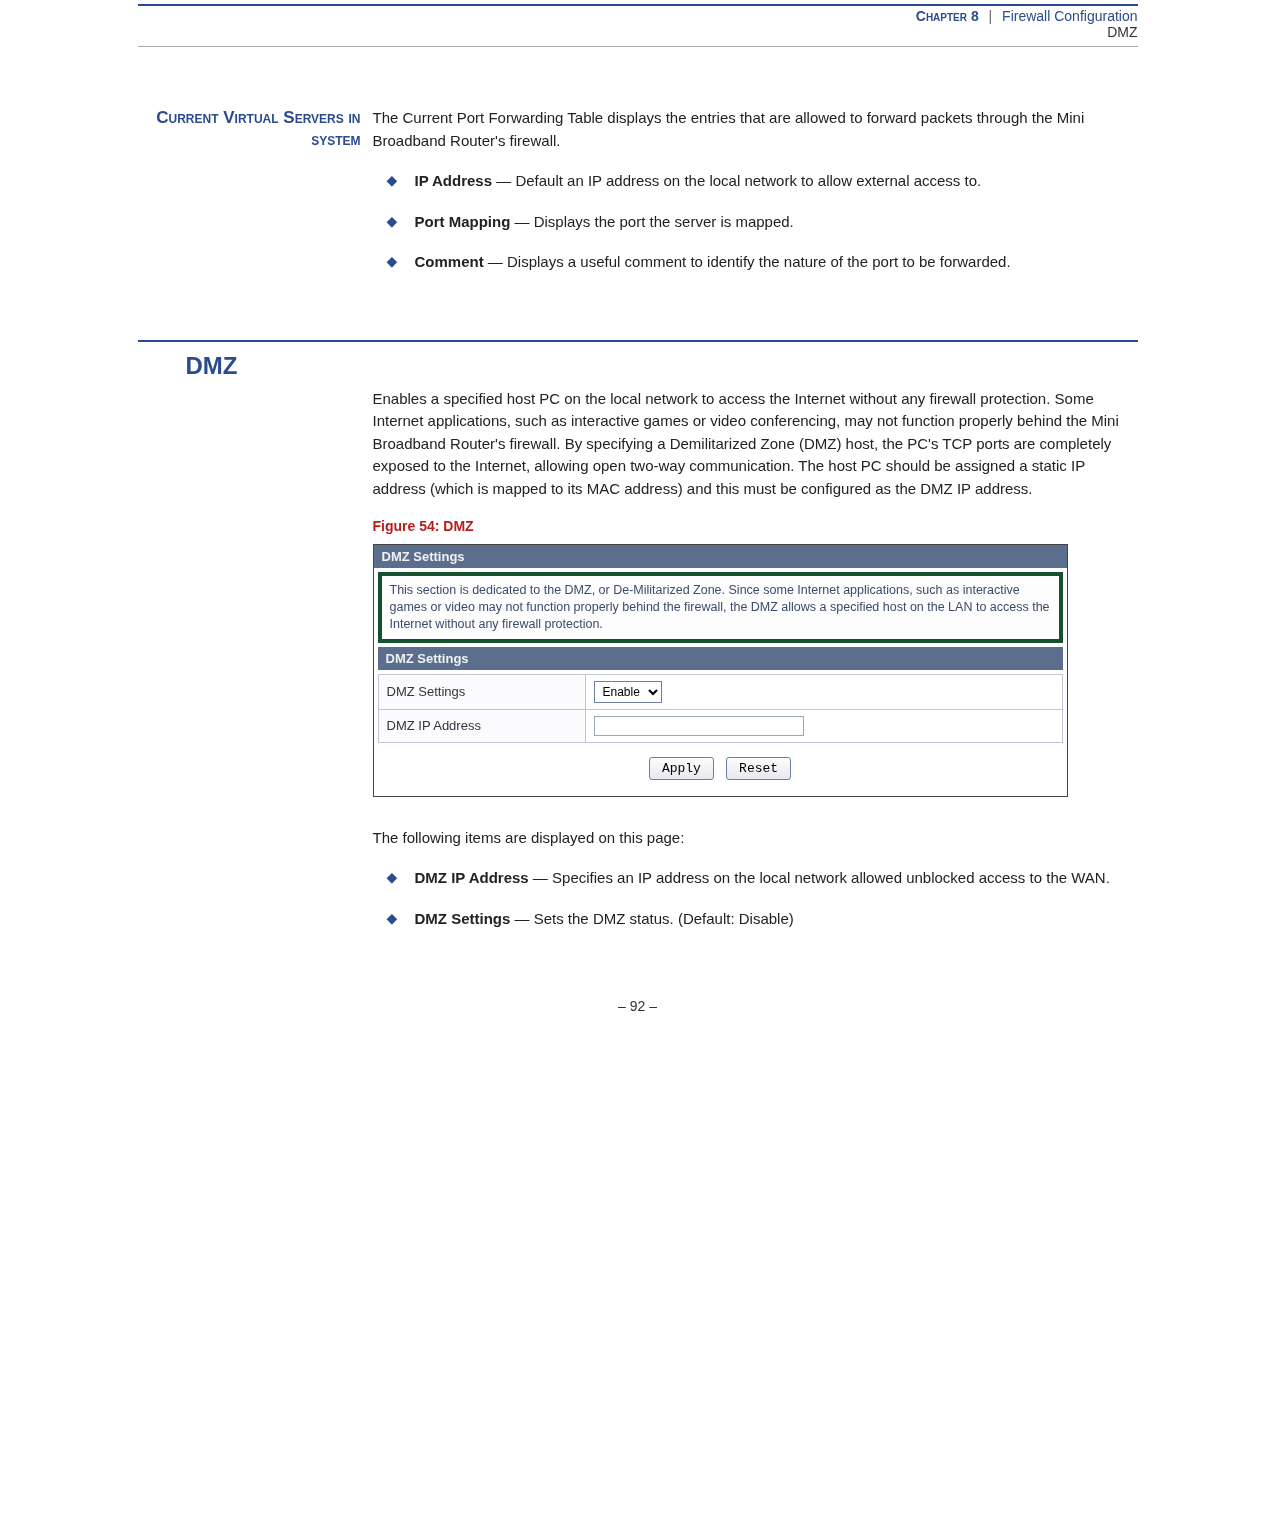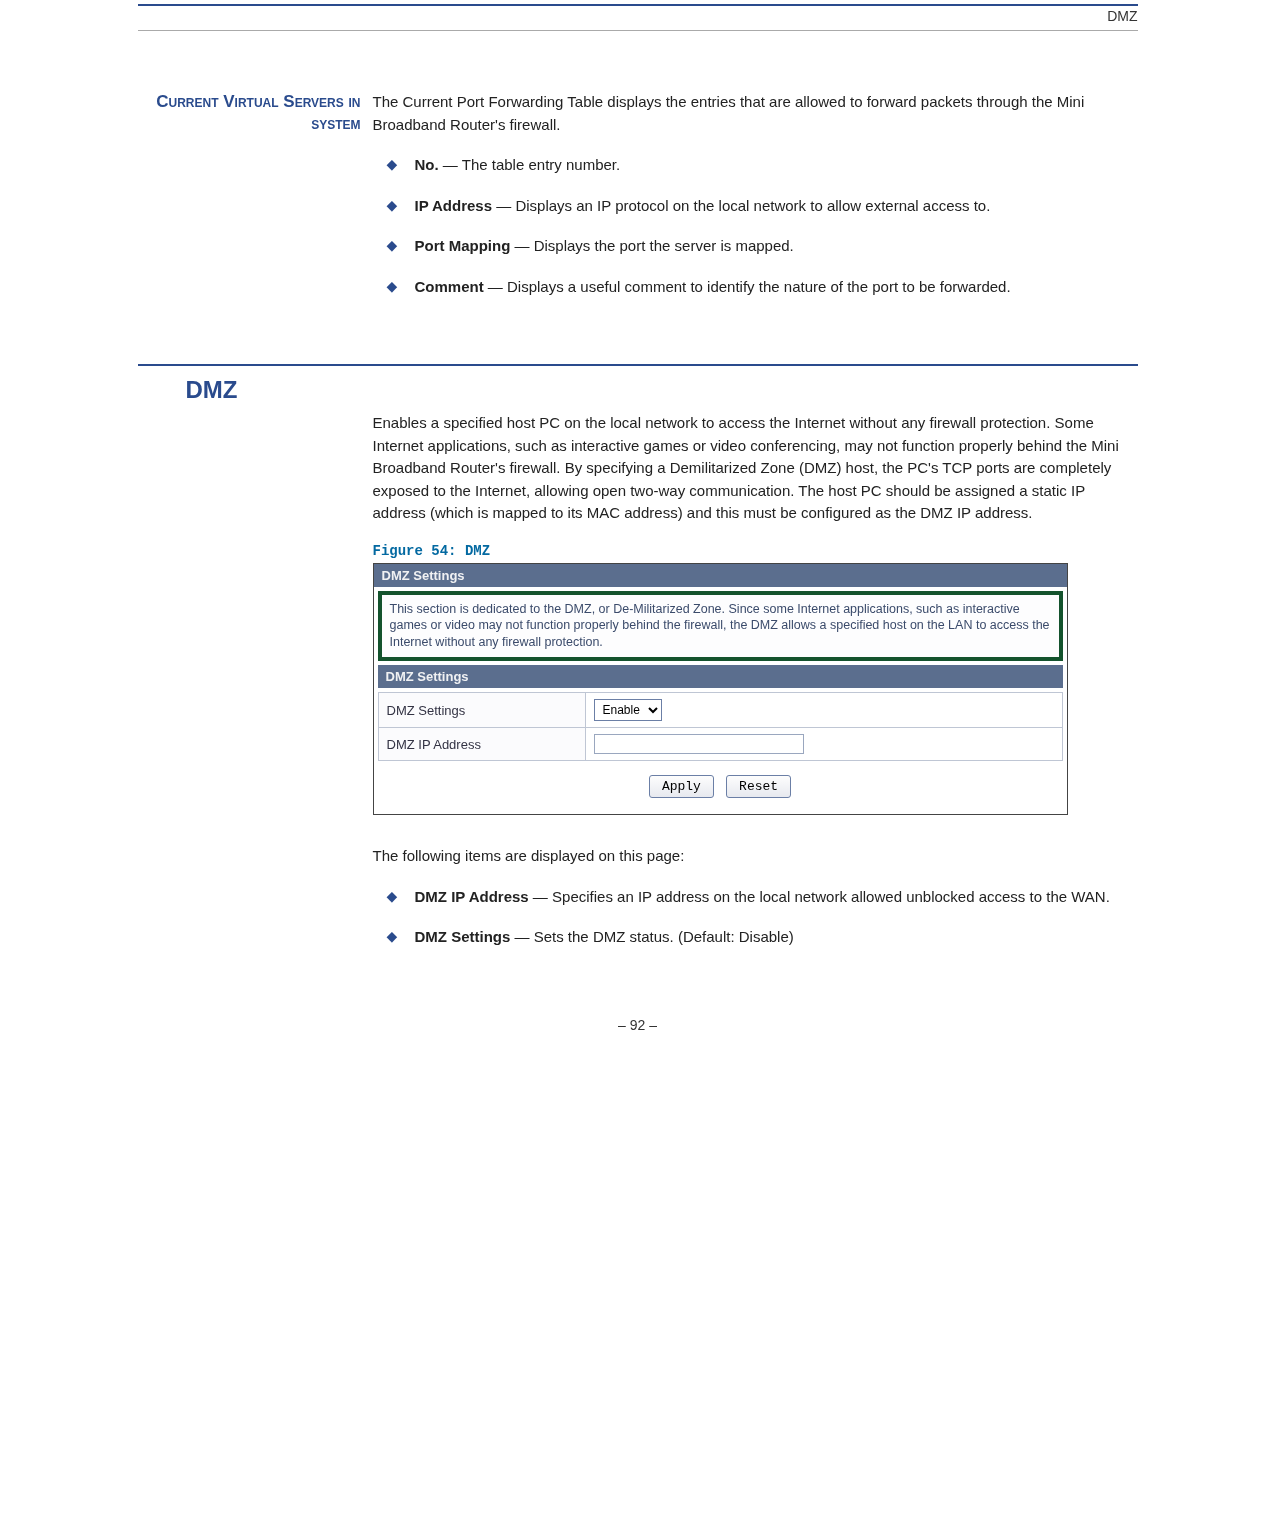--- a/index.html
+++ b/index.html
@@ -108,25 +108,25 @@
     width: 235px;
     flex-shrink: 0;
     box-sizing: border-box;
     padding-left: 48px;
     color: #2a4b8d;
     font-weight: bold;
     font-size: 24px;
     font-family: Arial, Helvetica, sans-serif;
   }
   .figcap {
-    color: #0369a1;
-    font-weight: bold;
-    font-family: Liberation Mono, monospace;
-    font-size: 14px;
-    margin-bottom: 4px;
+    color: #b91c1c;
+    font-weight: bold;
+    font-family: Liberation Sans, sans-serif;
+    font-size: 14px;
+    margin-bottom: 10px;
   }
   .figure {
     border: 1px solid #444;
     background: #fff;
     width: 693px;
     margin-bottom: 30px;
     font-family: Arial, Helvetica, sans-serif;
   }
   .fig-bar {
     background: #5b6e8e;
@@ -198,33 +198,37 @@
     font-size: 14px;
     padding: 50px 0 20px 0;
   }
 </style>
 </head>
 <body>
 
 <div class="page">
   <div class="top-line"></div>
   <div class="header">
+    <div class="chapter-line">
+      <span class="chap">Chapter 8</span>
+      <span class="sep">|</span>
+      <span class="title">Firewall Configuration</span>
+    </div>
     <div class="sub">DMZ</div>
   </div>
   <div class="header-underline"></div>
 
   <div class="content-row">
     <div class="side-col">
       <div class="side-head">Current Virtual Servers in system</div>
     </div>
     <div class="main-col">
       <div class="para">The Current Port Forwarding Table displays the entries that are allowed to forward packets through the Mini Broadband Router's firewall.</div>
       <ul class="diamond">
-        <li><span class="term">No.</span><span> — The table entry number.</span></li>
-        <li><span class="term">IP Address</span><span> — Displays an IP protocol on the local network to allow external access to.</span></li>
+        <li><span class="term">IP Address</span><span> — Default an IP address on the local network to allow external access to.</span></li>
         <li><span class="term">Port Mapping</span><span> — Displays the port the server is mapped.</span></li>
         <li><span class="term">Comment</span><span> — Displays a useful comment to identify the nature of the port to be forwarded.</span></li>
       </ul>
     </div>
   </div>
 
   <div class="section-rule"></div>
 
   <div class="section-head-row">
     <div class="section-head">DMZ</div>

